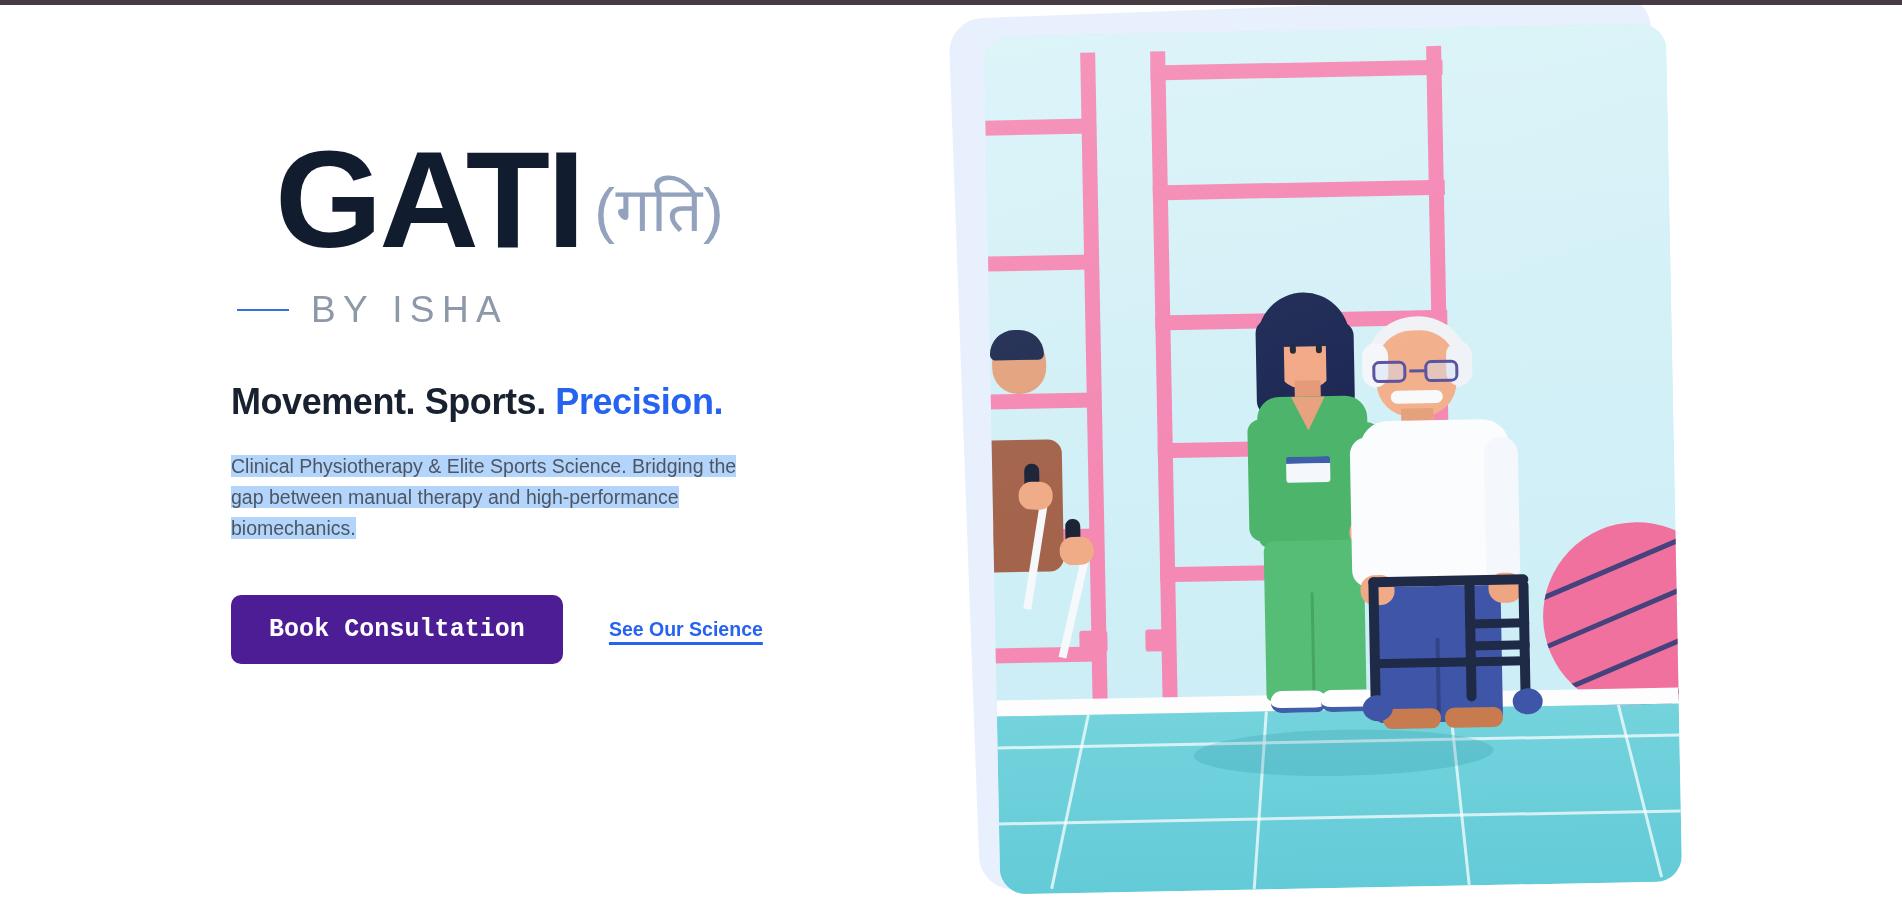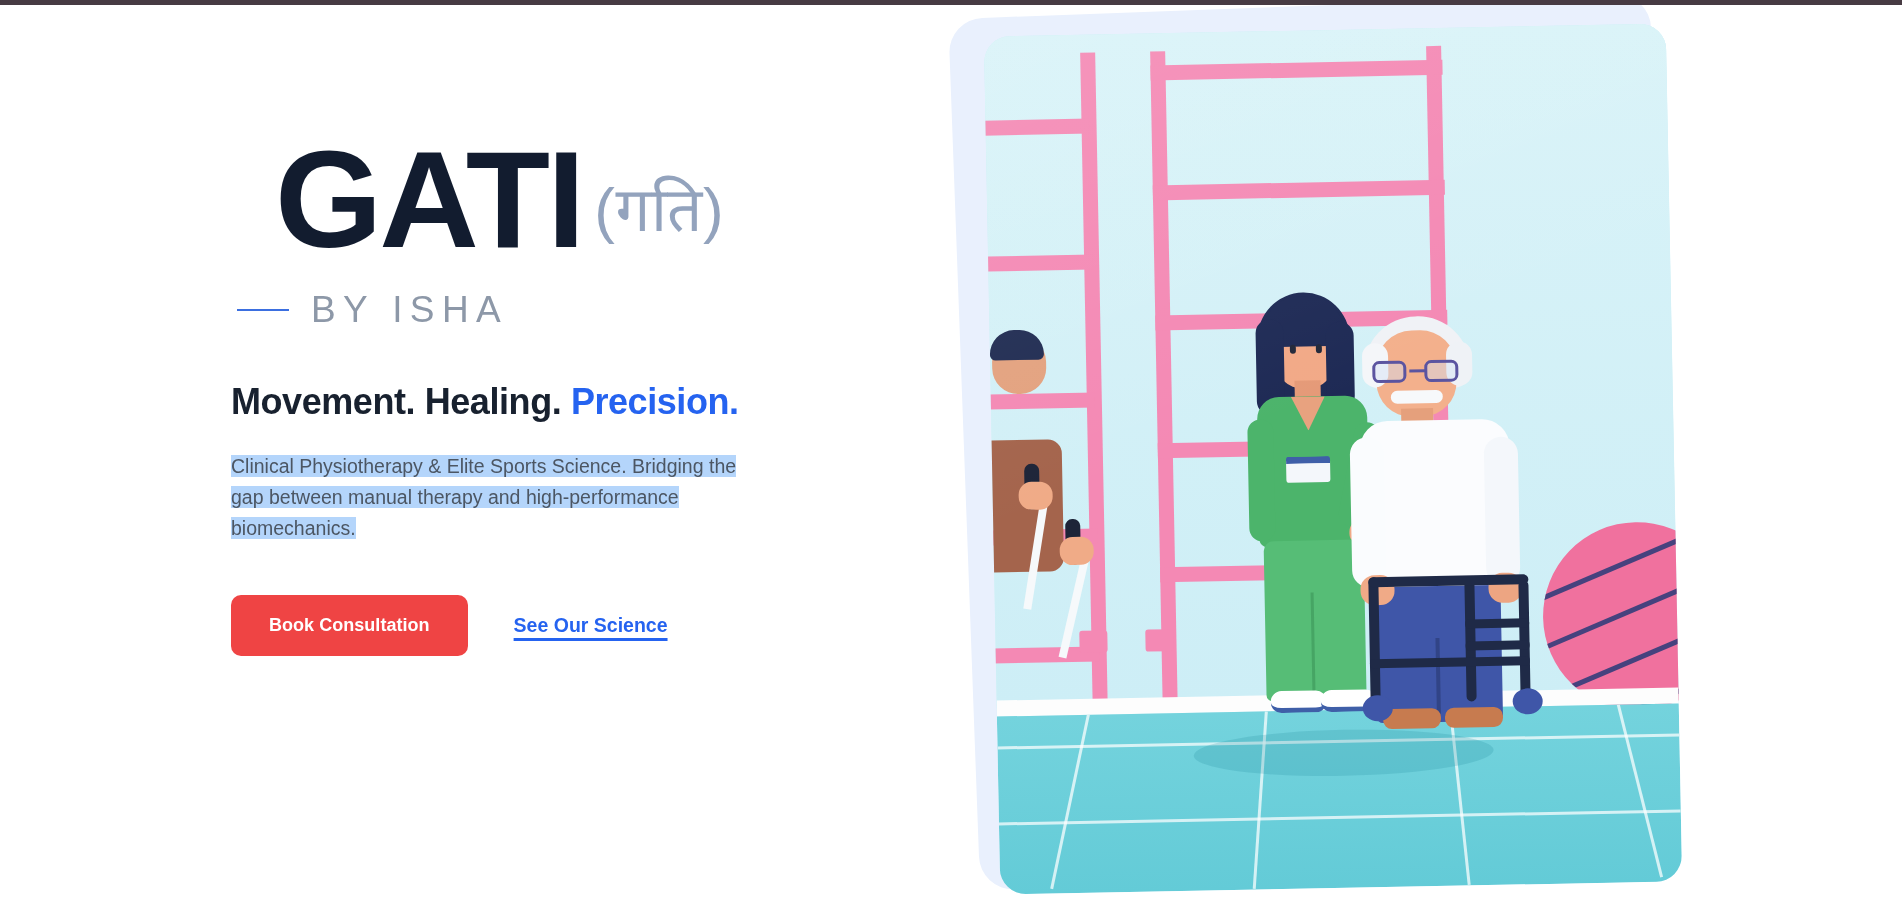--- a/index.html
+++ b/index.html
@@ -117,29 +117,29 @@
     background: #b4d5fb;
   }
 
   .cta-row {
     display: flex;
     align-items: center;
     gap: 46px;
     margin-top: 52px;
   }
   .btn-primary {
-    background: #ef4444;
+    background: #4c1d95;
     color: #ffffff;
-    font-size: 18px;
+    font-size: 25px;
     font-weight: bold;
     border: none;
     border-radius: 10px;
     padding: 20px 38px;
     cursor: pointer;
-    font-family: Liberation Sans, sans-serif;
+    font-family: Liberation Mono, monospace;
     letter-spacing: 0.002em;
   }
   .link-secondary {
     font-size: 19.5px;
     font-weight: bold;
     color: #2563f0;
     text-decoration: underline;
     text-underline-offset: 6px;
     text-decoration-thickness: 2.5px;
     cursor: pointer;
@@ -292,21 +292,21 @@
       <div class="brand-main">GATI</div>
       <div class="brand-deva">(गति)</div>
     </div>
 
     <div class="byline">
       <span class="byline-dash"></span>
       <span class="byline-text">BY ISHA</span>
     </div>
 
     <div class="tagline">
-      <span>Movement. Healing.</span>
+      <span>Movement. Sports.</span>
       <span class="accent">Precision.</span>
     </div>
 
     <div class="desc">
       <span class="hl">Clinical Physiotherapy &amp; Elite Sports Science. Bridging the</span><br>
       <span class="hl">gap between manual therapy and high-performance</span><br>
       <span class="hl">biomechanics.</span>
     </div>
 
     <div class="cta-row">

